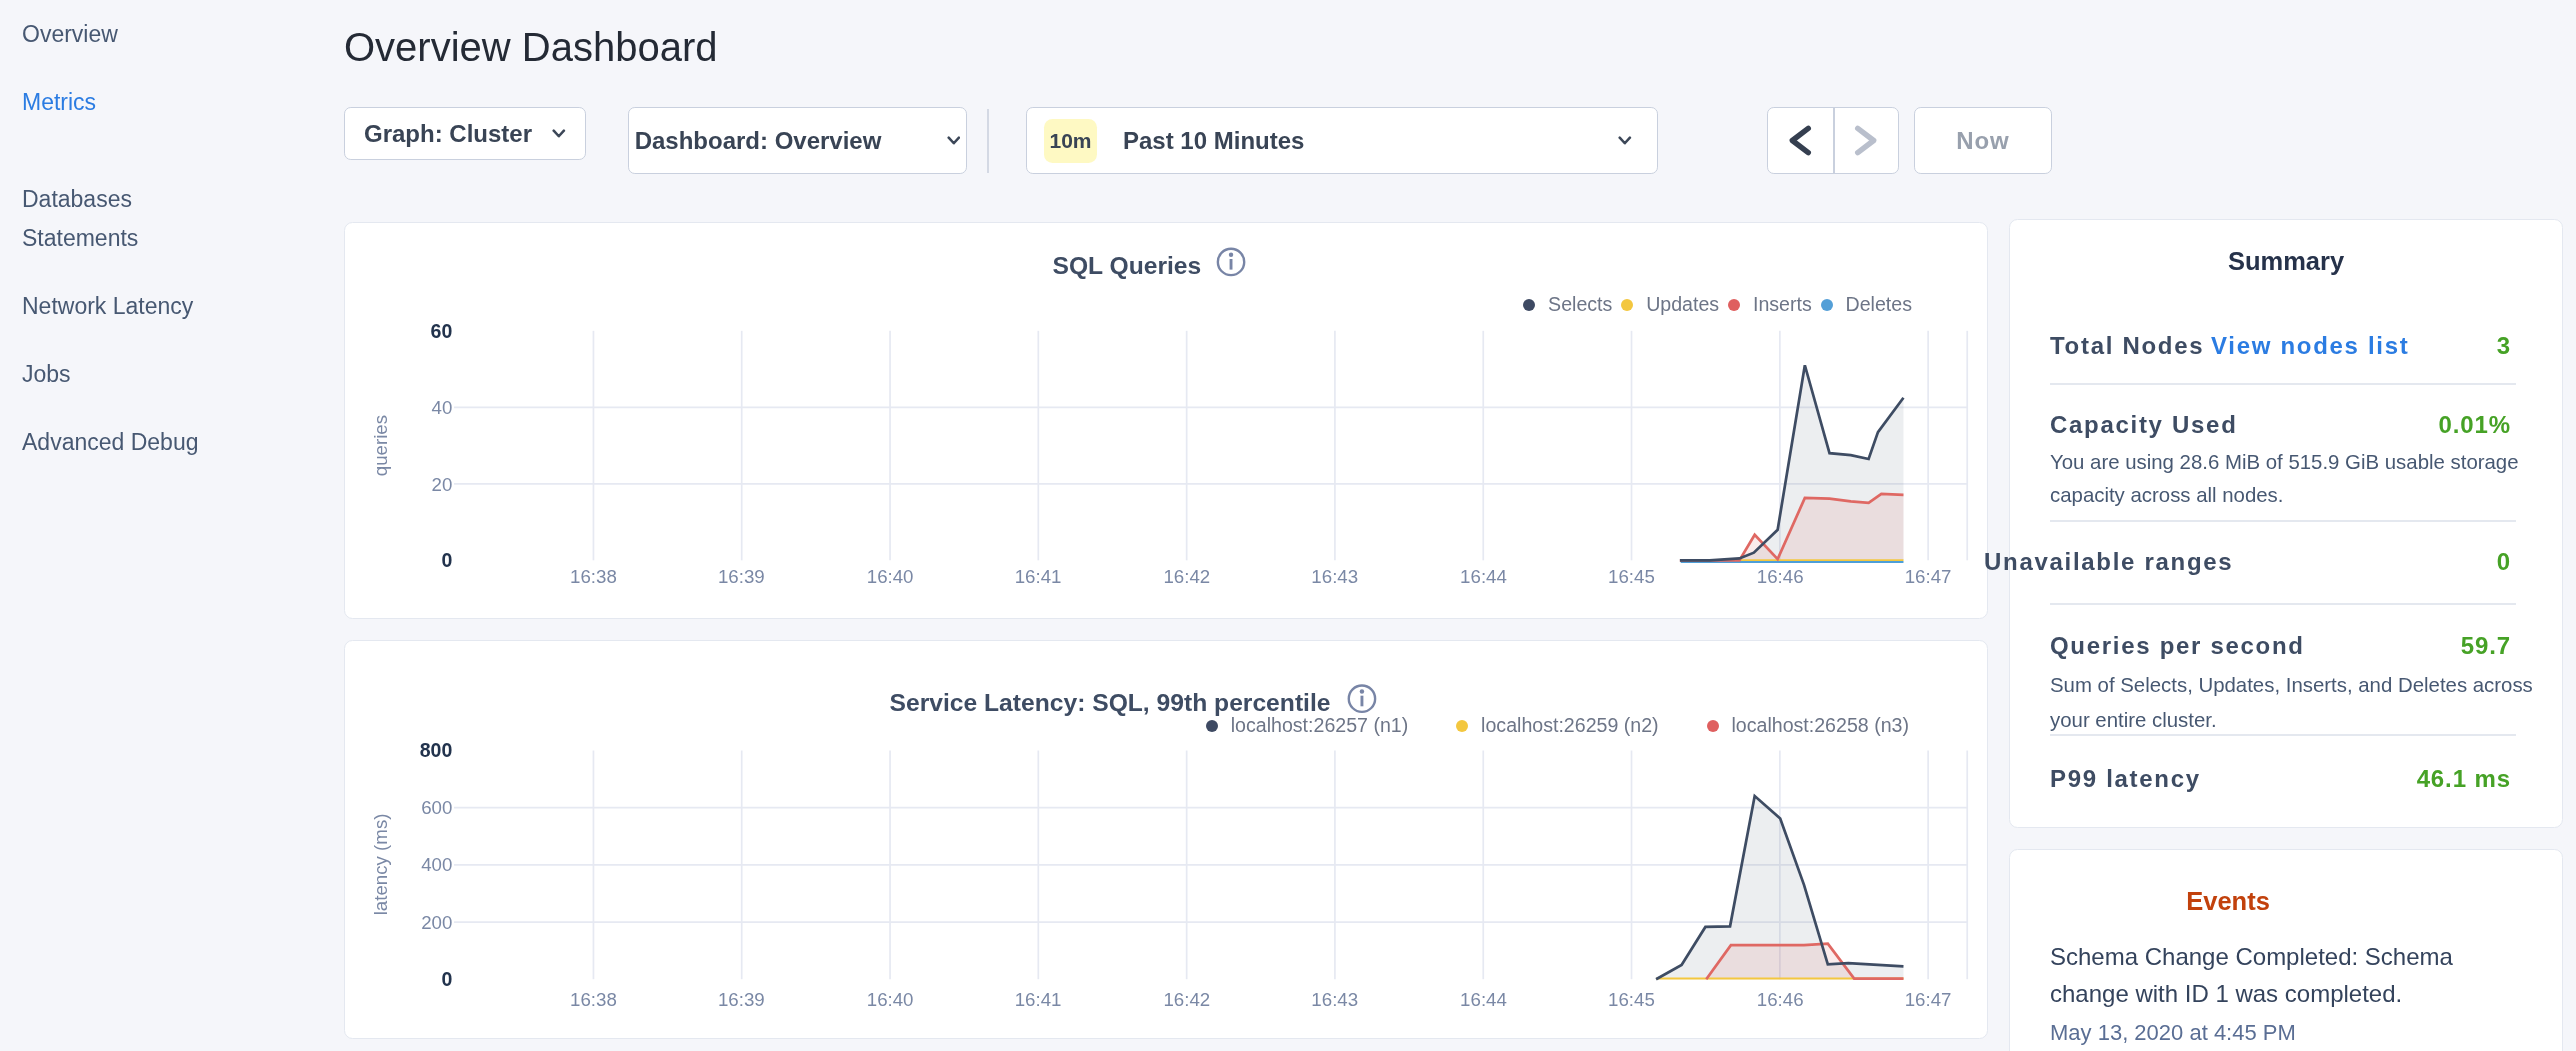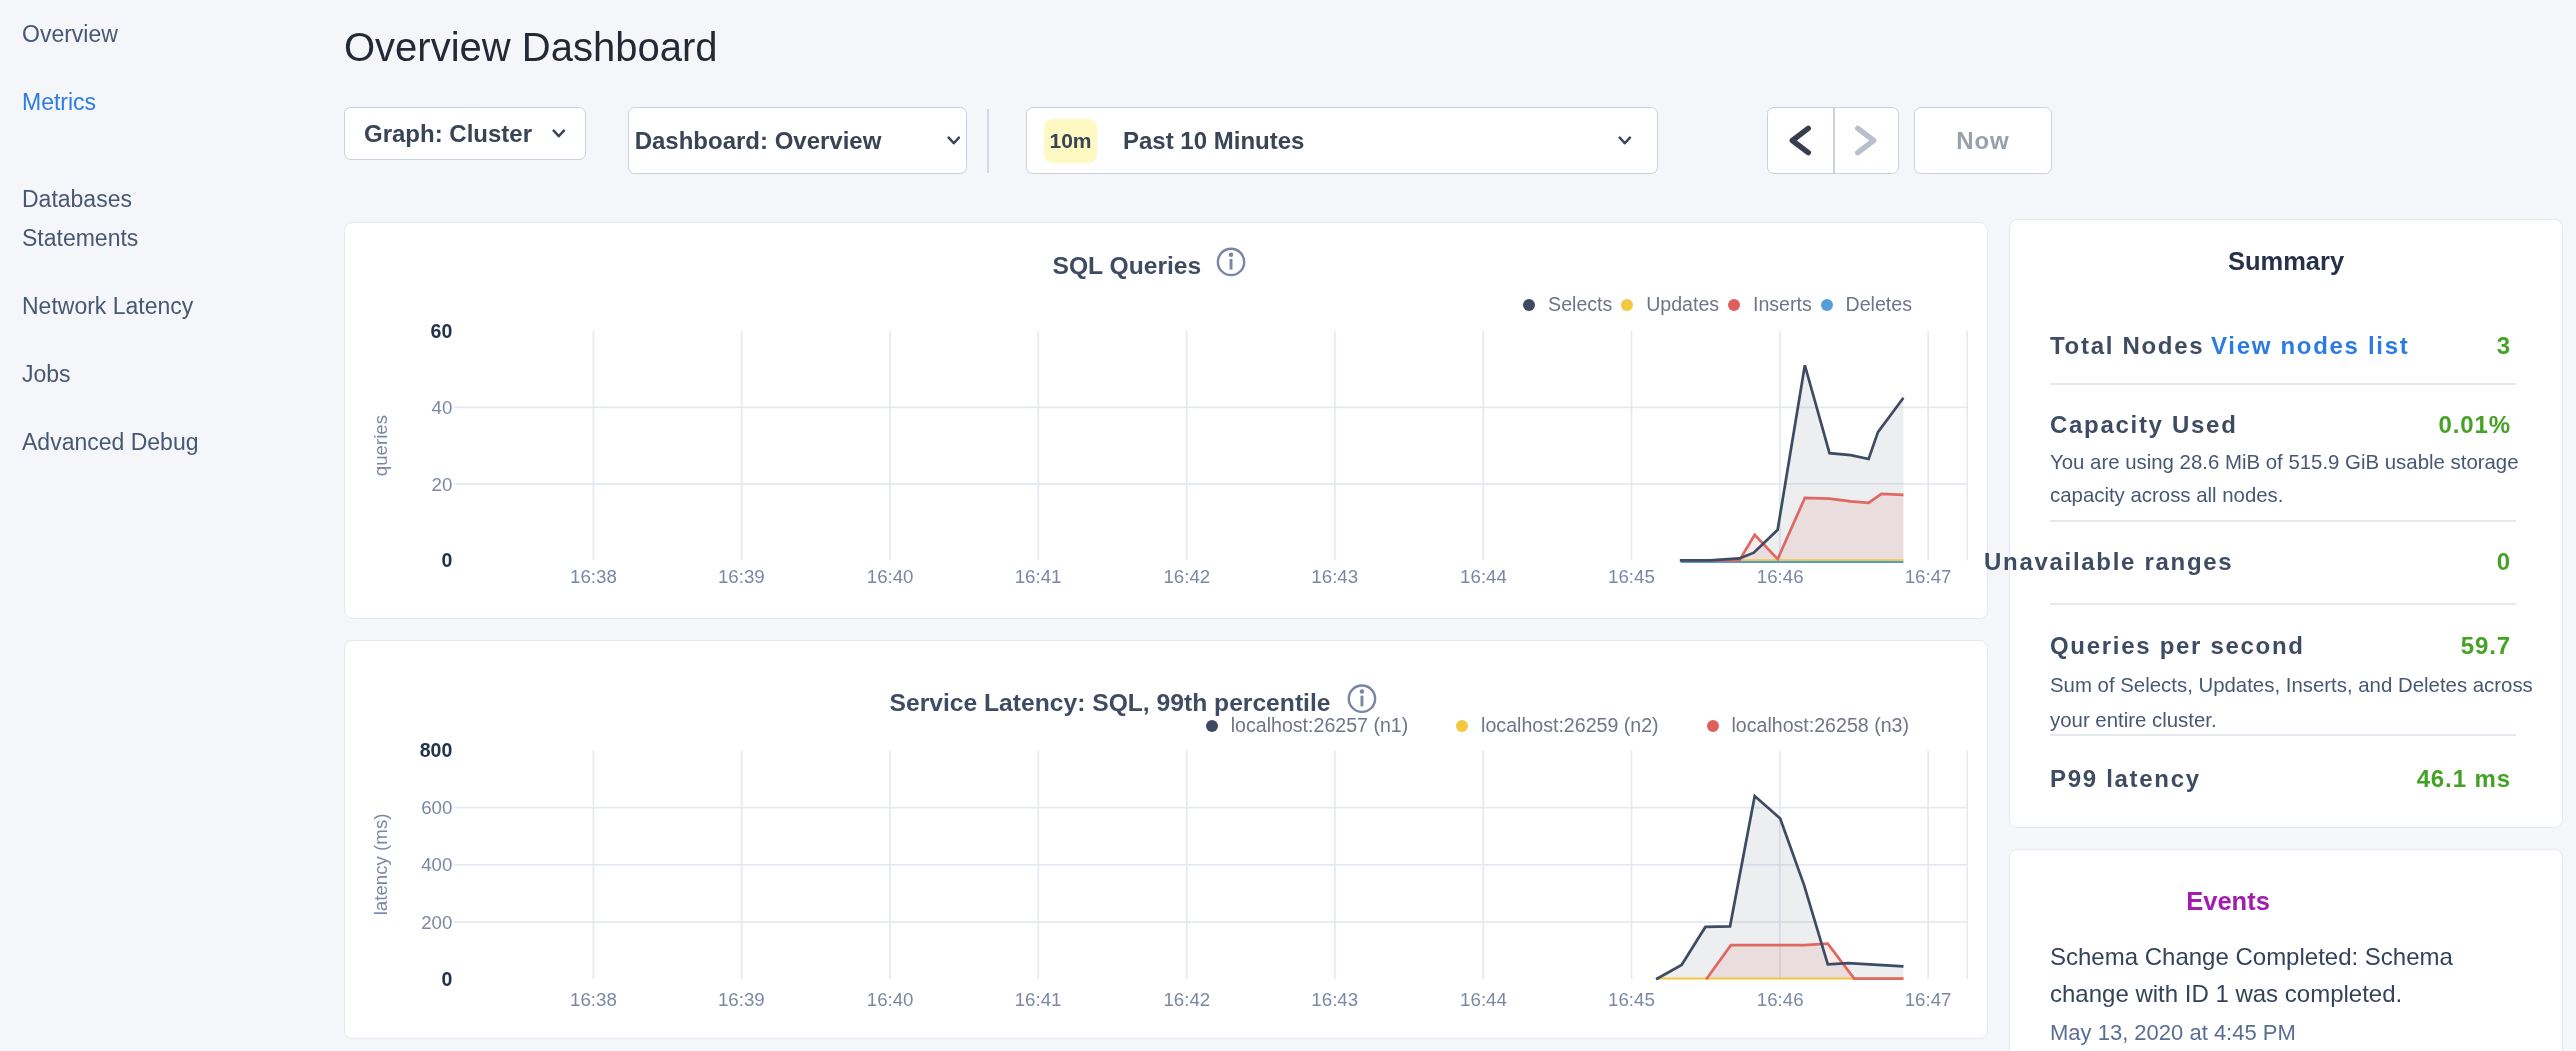--- a/index.html
+++ b/index.html
@@ -196,16 +196,16 @@
 <div class="abs green" style="left:2050px; top:548px; width:461px; text-align:right; font-size:24px; letter-spacing:0.9px;">0</div>
 <div class="abs" style="left:2050px; top:603px; width:466px; height:1.7px; background:#e4e8ef;"></div>
 <div class="abs srow-h" style="left:2050px; top:632px;">Queries per second</div>
 <div class="abs green" style="left:2050px; top:632px; width:461px; text-align:right; font-size:24px; letter-spacing:0.9px;">59.7</div>
 <div class="abs" style="left:2050px; top:668px; font-size:20.4px; color:#475872; line-height:35px; white-space:nowrap;">Sum of Selects, Updates, Inserts, and Deletes across<br>your entire cluster.</div>
 <div class="abs" style="left:2050px; top:734px; width:466px; height:1.7px; background:#e4e8ef;"></div>
 <div class="abs srow-h" style="left:2050px; top:765px;">P99 latency</div>
 <div class="abs green" style="left:2050px; top:765px; width:461px; text-align:right; font-size:24px; letter-spacing:0.9px;">46.1 ms</div>
 
 <div class="card" style="left:2009px; top:849px; width:554px; height:255px;"></div>
-<div class="abs" style="left:2009px; top:887px; width:438px; text-align:center; font-size:25.5px; font-weight:bold; color:#a21caf;">Events</div>
+<div class="abs" style="left:2009px; top:887px; width:438px; text-align:center; font-size:25.5px; font-weight:bold; color:#c2410c;">Events</div>
 <div class="abs" style="left:2050px; top:938px; font-size:24px; color:#34435c; line-height:37px; white-space:nowrap;">Schema Change Completed: Schema<br>change with ID 1 was completed.</div>
 <div class="abs" style="left:2050px; top:1020px; font-size:22px; color:#5a6e94;">May 13, 2020 at 4:45 PM</div>
 
 
 </body></html>

